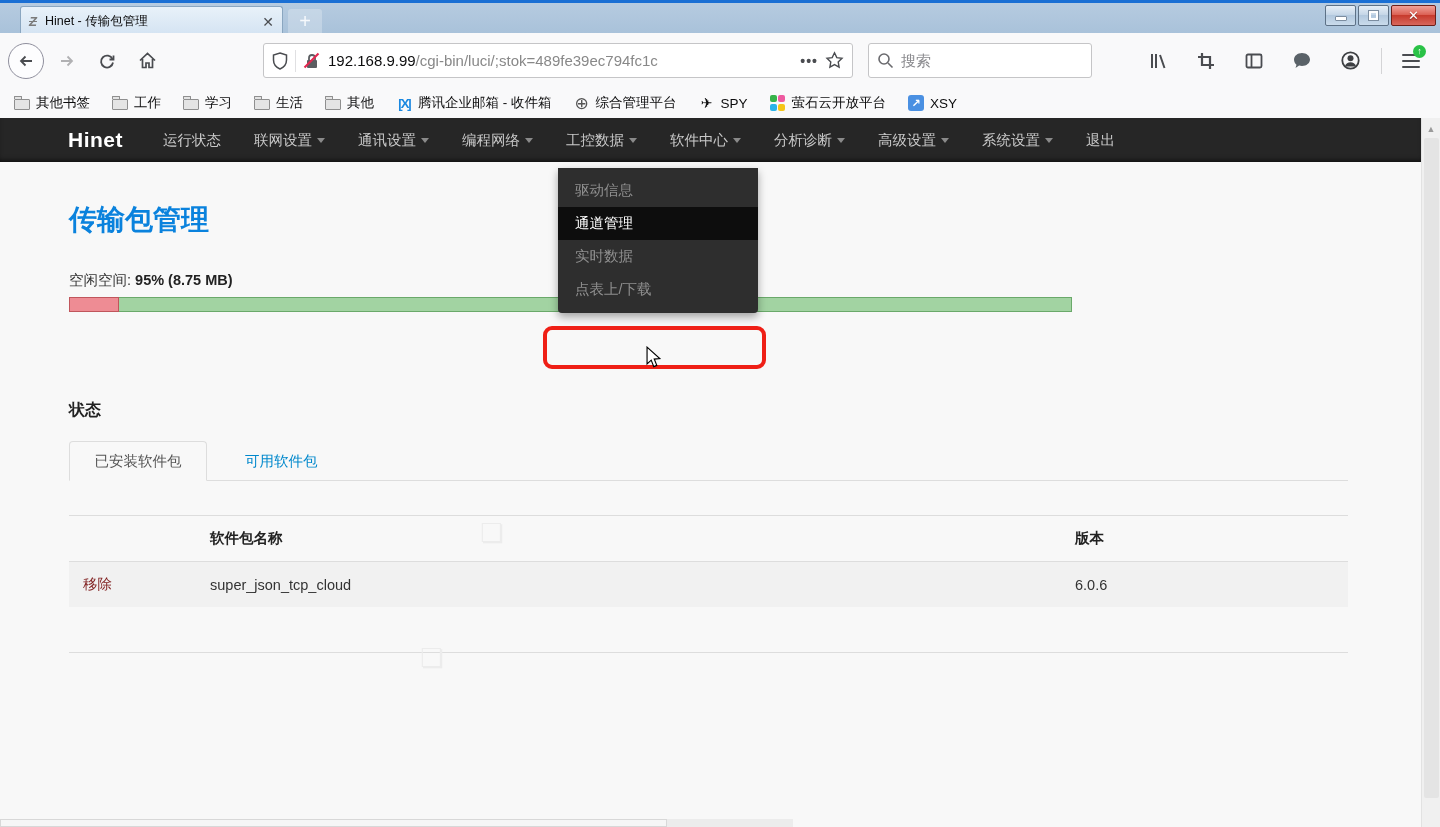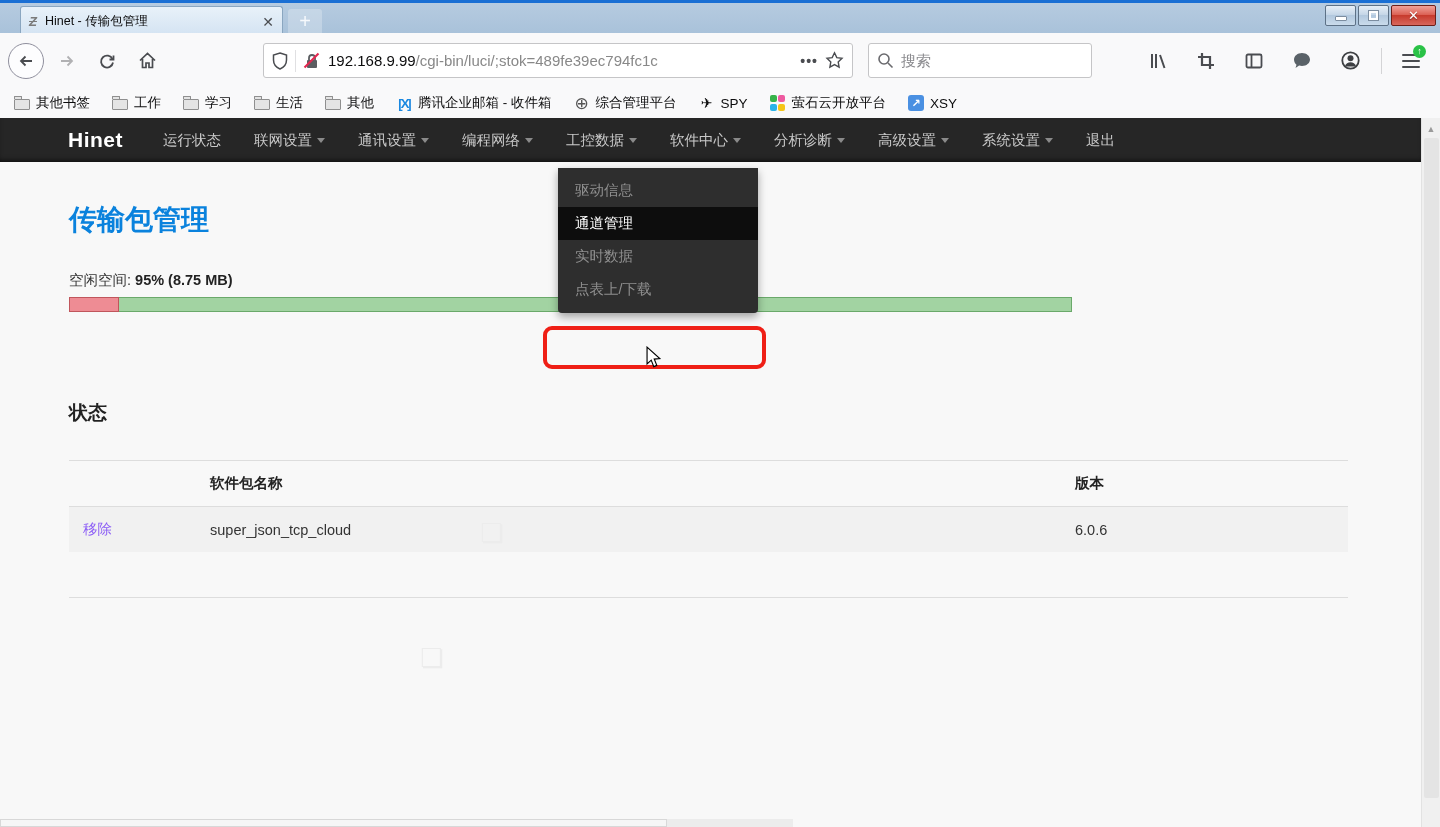--- a/index.html
+++ b/index.html
@@ -98,36 +98,36 @@
 
   
   .content { position:absolute; left:69px; top:0; width:1279px; }
   .page-title { margin-top:83px; font-size:28px; font-weight:bold; color:#0a82dd; }
   .space-line { margin-top:32px; font-size:14.5px; color:#333; }
   .space-line b { color:#222; }
   .progress { margin-top:7px; width:1003px; height:15px; display:flex; }
   .progress .used { height:15px; background:#ee8c94; border:1px solid #c0565c; }
   .progress .free { height:15px; flex:1; background:#a2d3a2; border:1px solid #6aa96a; border-left:none; }
 
-  .status-head { margin-top:88px; font-size:19px; font-weight:bold; color:#222; }
+  .status-head { margin-top:88px; font-size:16px; font-weight:bold; color:#222; }
   .tabs-row { margin-top:20px; position:relative; height:40px; }
   .tabs-row .rule { position:absolute; left:0; right:0; bottom:0; height:1px; background:#ddd; }
   .tab-active { position:absolute; left:0; top:0; width:138px; height:40px; background:#f8f8f8;
     border:1px solid #ddd; border-bottom:1px solid #f8f8f8; border-radius:4px 4px 0 0;
     color:#555; font-size:14.5px; display:flex; align-items:center; justify-content:center; z-index:2; }
   .tab-link { position:absolute; left:160px; top:0; height:40px; display:flex; align-items:center;
     padding:0 16px; color:#0088cc; font-size:14.5px; }
 
   .pkg-table { margin-top:34px; width:1279px; border-collapse:collapse; font-size:14.5px; }
   .pkg-table th, .pkg-table td { text-align:left; padding:13px 0; border-top:1px solid #ddd; }
   .pkg-table th { font-weight:bold; color:#222; }
   .pkg-table .c-action { width:141px; padding-left:14px; }
   .pkg-table .c-name { width:865px; }
   .pkg-table tbody tr { background:#f1f1f1; }
-  .pkg-table a { color:#8b5cf6; text-decoration:none; }
+  .pkg-table a { color:#7f1d1d; text-decoration:none; }
   .end-rule { margin-top:45px; width:1279px; height:1px; background:#ddd; }
   .footer { margin-top:31px; text-align:center; font-size:15px; color:#444; }
   .footer a { color:#0b7ce0; text-decoration:none; }
 
   .watermark { position:absolute; color:#ececec; font-size:26px; font-weight:bold; z-index:1; }
 </style>
 </head>
 <body>
 
 <div class="window">
@@ -327,20 +327,25 @@
       <div class="space-line">
         <span>空闲空间: </span><b>95% (8.75 MB)</b>
       </div>
       <div class="progress">
         <div class="used" style="width: 5%;"></div>
         <div class="free"></div>
       </div>
 
       <div class="status-head">状态</div>
 
+      <div class="tabs-row">
+        <div class="rule"></div>
+        <div class="tab-active">已安装软件包</div>
+        <div class="tab-link">可用软件包</div>
+      </div>
 
       <table class="pkg-table">
         <thead>
           <tr>
             <th class="c-action"></th>
             <th class="c-name">软件包名称</th>
             <th>版本</th>
           </tr>
         </thead>
         <tbody>

